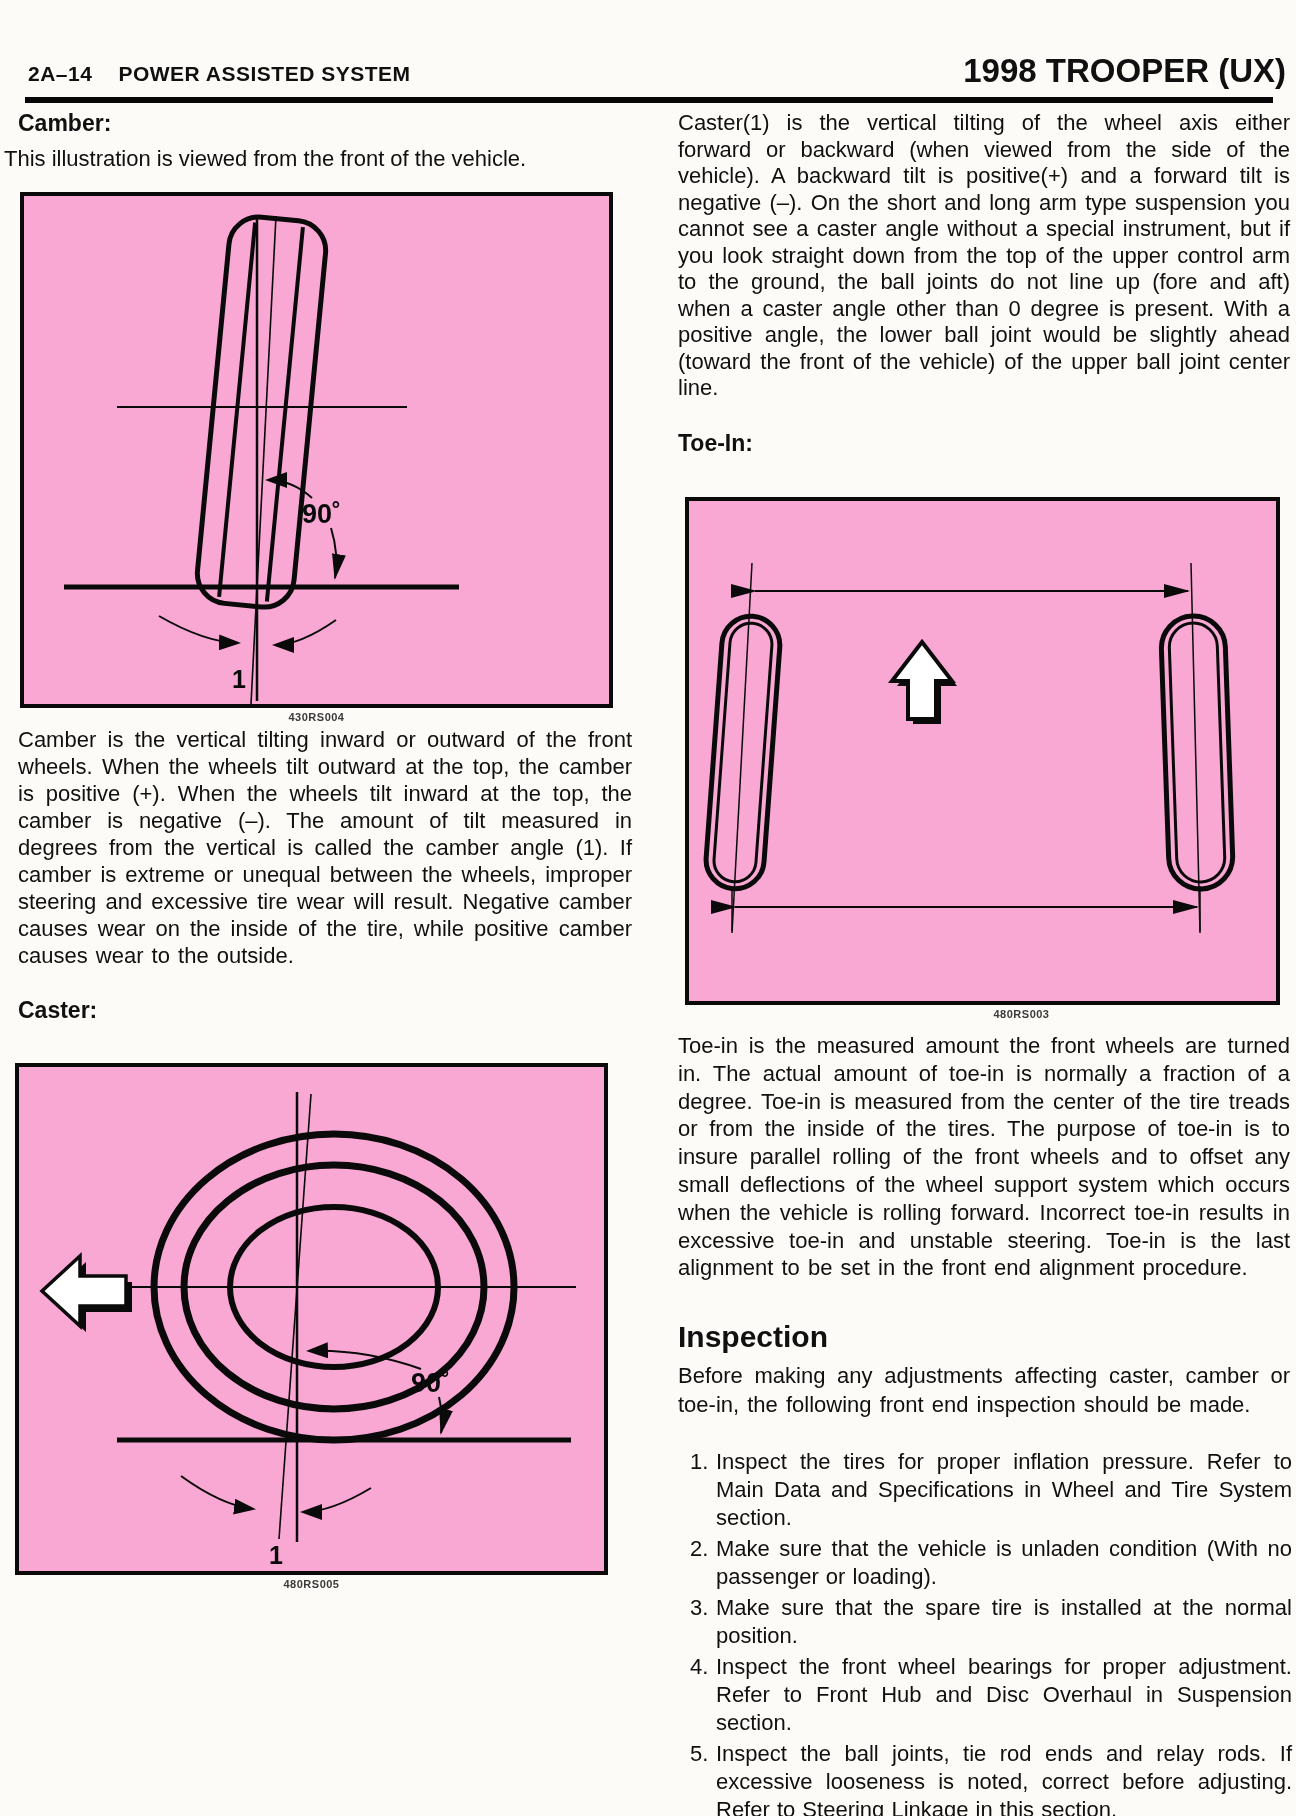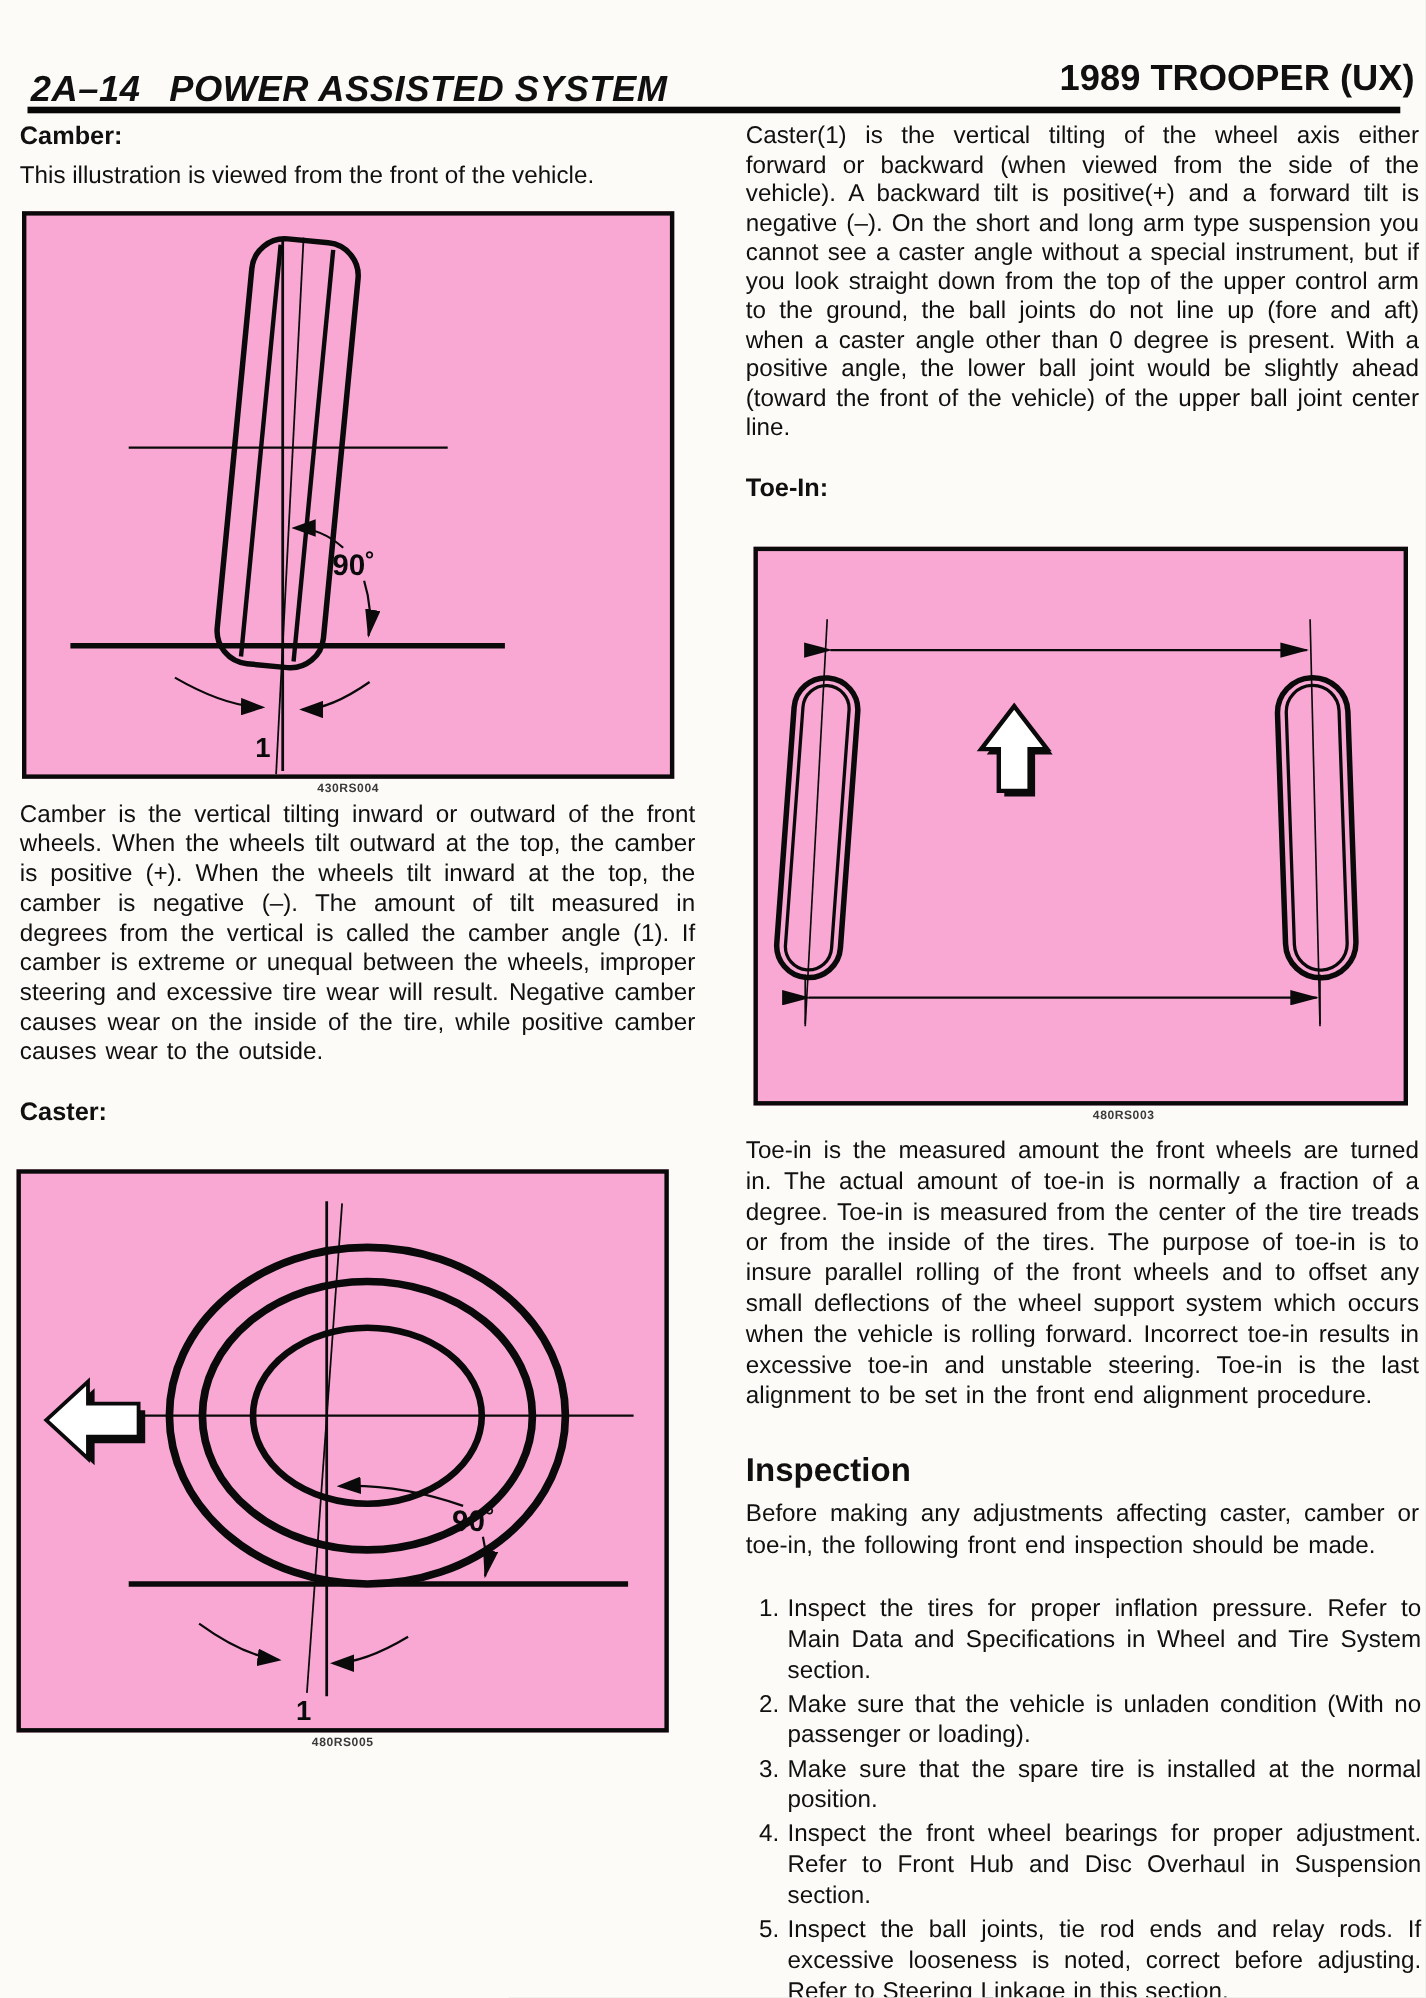--- a/index.html
+++ b/index.html
@@ -2,21 +2,21 @@
 <html><head>
 <meta charset="utf-8">
 <style>
   html,body{margin:0;padding:0;background:#e8e8e6;}
   .page{
     position:relative;width:1296px;height:1816px;margin:0 auto;
     background:#fcfbf8;overflow:hidden;
     font-family:"Liberation Sans", sans-serif;color:#101010;
   }
   .abs{position:absolute;}
-  .hdr-left{left:28px;top:62px;font-size:33px;font-weight:bold;letter-spacing:.5px;white-space:nowrap;font-style:italic;}
+  .hdr-left{left:28px;top:62px;font-size:21px;font-weight:bold;letter-spacing:.5px;white-space:nowrap;}
   .hdr-left .code{margin-right:26px;}
   .hdr-right{right:10px;top:52px;font-size:33px;font-weight:bold;white-space:nowrap;}
   .rule{left:25px;top:97px;width:1248px;height:6px;background:#070707;}
   .h-sm{font-size:23px;font-weight:bold;}
   .body-txt{font-size:22px;line-height:27px;text-align:justify;word-spacing:2px;}
   .intro{font-size:22px;}
   .figbox{border:4px solid #0a0a0a;background:#f9a8d4;}
   .figlabel{font-size:11px;font-weight:bold;color:#3a3a3a;text-align:center;letter-spacing:.5px;}
   .inspect-h{font-size:30px;font-weight:bold;}
   .list{left:678px;width:614px;}
@@ -28,25 +28,25 @@
   svg .thin{stroke:#0a0a0a;fill:none;}
 </style>
 </head>
 <body>
 
 <div class="page">
 
   <div class="abs hdr-left">
     <span class="code">2A–14</span><span>POWER ASSISTED SYSTEM</span>
   </div>
-  <div class="abs hdr-right">1989 TROOPER (UX)</div>
+  <div class="abs hdr-right">1998 TROOPER (UX)</div>
   <div class="abs rule"></div>
 
   <div class="abs h-sm" style="left:18px;top:110px;">Camber:</div>
-  <div class="abs intro" style="left:18px;top:146px;">This illustration is viewed from the front of the vehicle.</div>
+  <div class="abs intro" style="left:4px;top:146px;">This illustration is viewed from the front of the vehicle.</div>
 
   <div class="abs figbox" style="left:20px;top:192px;width:585px;height:508px;">
     <svg viewBox="0 0 585 508" width="585" height="508">
       <defs>
         <marker id="dimA" markerUnits="userSpaceOnUse" markerWidth="26" markerHeight="14" refX="24" refY="7" orient="auto">
             <path d="M0,0 L26,7 L0,14 Z" fill="#0a0a0a"></path>
           </marker>
         <marker id="curA" markerUnits="userSpaceOnUse" markerWidth="22" markerHeight="16" refX="19" refY="8" orient="auto">
             <path d="M0,0 L22,8 L0,16 Z" fill="#0a0a0a"></path>
           </marker>

